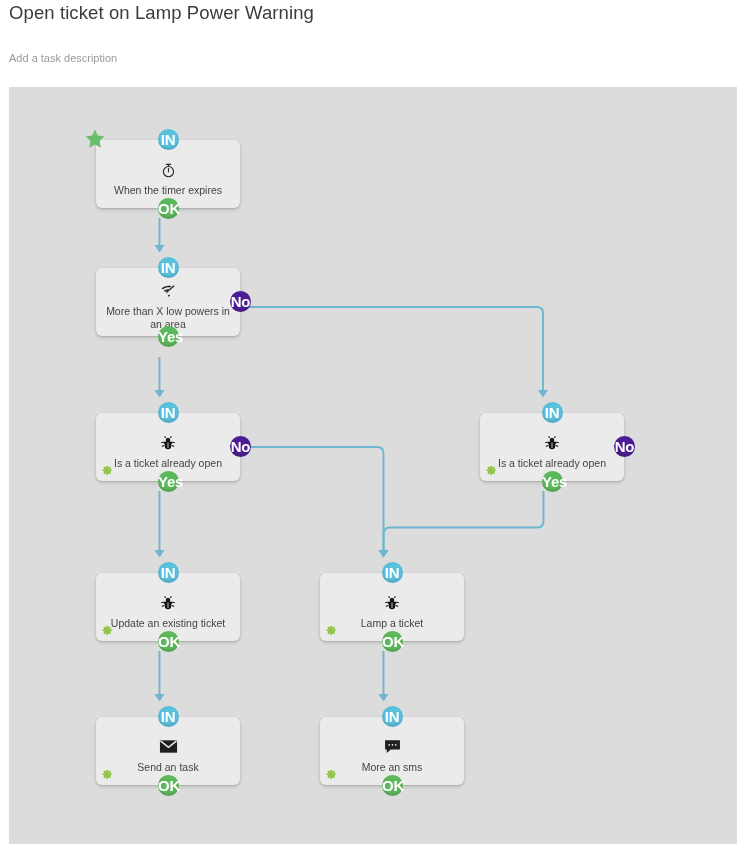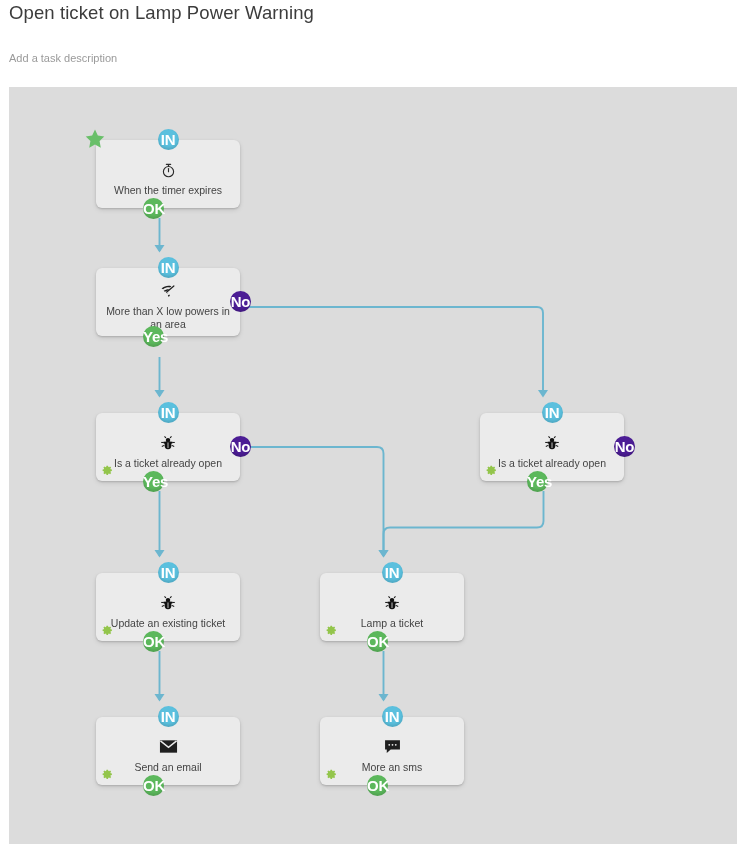--- a/index.html
+++ b/index.html
@@ -122,21 +122,21 @@
     background: #5cb85c;
     box-shadow: inset 0 -2px 3px rgba(0,0,0,0.13);
   }
   .port-no {
     background: #4c1d95;
     box-shadow: inset 0 -2px 3px rgba(0,0,0,0.15);
   }
   
   .port.at-top  { left: 61.5px; top: -11px; }
   
-  .port.at-bot  { left: 47px; top: 58px; text-align: center; }
+  .port.at-bot  { left: 62px; top: 58px; text-align: center; }
   
   .port.at-right{ left: 134px;  top: 23px; }
 
   
   .star {
     position: absolute;
     left: -12px;
     top: -12px;
     width: 22px;
     height: 22px;
@@ -358,21 +358,21 @@
   </div>
 
   <div class="node" style="left:87px; top:630px;">
     <div class="node-body">
       <span class="node-icon">
         <svg viewBox="0 0 24 18" width="19" height="15">
           <path fill="#1f1f1f" d="M1.2 1.2 h21.6 v15.6 H1.2 z"></path>
           <path fill="none" stroke="#ebebeb" stroke-width="1.9" d="M1.8 2.0 L12 10.0 L22.2 2.0"></path>
         </svg>
       </span>
-      <span class="node-label">Send an email</span>
+      <span class="node-label">Send an task</span>
     </div>
     <span class="gear">
       <svg viewBox="0 0 24 24" width="15" height="15">
         <path fill="#93c54b" d="M12 8.1a3.9 3.9 0 100 7.8 3.9 3.9 0 000-7.8zm0 5.9a2 2 0 110-4 2 2 0 010 4z"></path>
         <path fill="#93c54b" d="M20.6 13.6l-1.9-.4a6.9 6.9 0 00-.5-1.3l1.2-1.6-1.7-1.7-1.6 1.2a6.9 6.9 0 00-1.3-.5l-.4-1.9h-2.4l-.4 1.9a6.9 6.9 0 00-1.3.5L8.7 8.6 7 10.3l1.2 1.6a6.9 6.9 0 00-.5 1.3l-1.9.4v2.4l1.9.4c.1.5.3.9.5 1.3L7 19.3l1.7 1.7 1.6-1.2c.4.2.8.4 1.3.5l.4 1.9h2.4l.4-1.9c.5-.1.9-.3 1.3-.5l1.6 1.2 1.7-1.7-1.2-1.6c.2-.4.4-.8.5-1.3l1.9-.4z" transform="translate(0 -3.2) scale(1.0)"></path>
       </svg>
     </span>
     <span class="port port-in at-top">IN</span>
     <span class="port port-ok at-bot">OK</span>
   </div>

